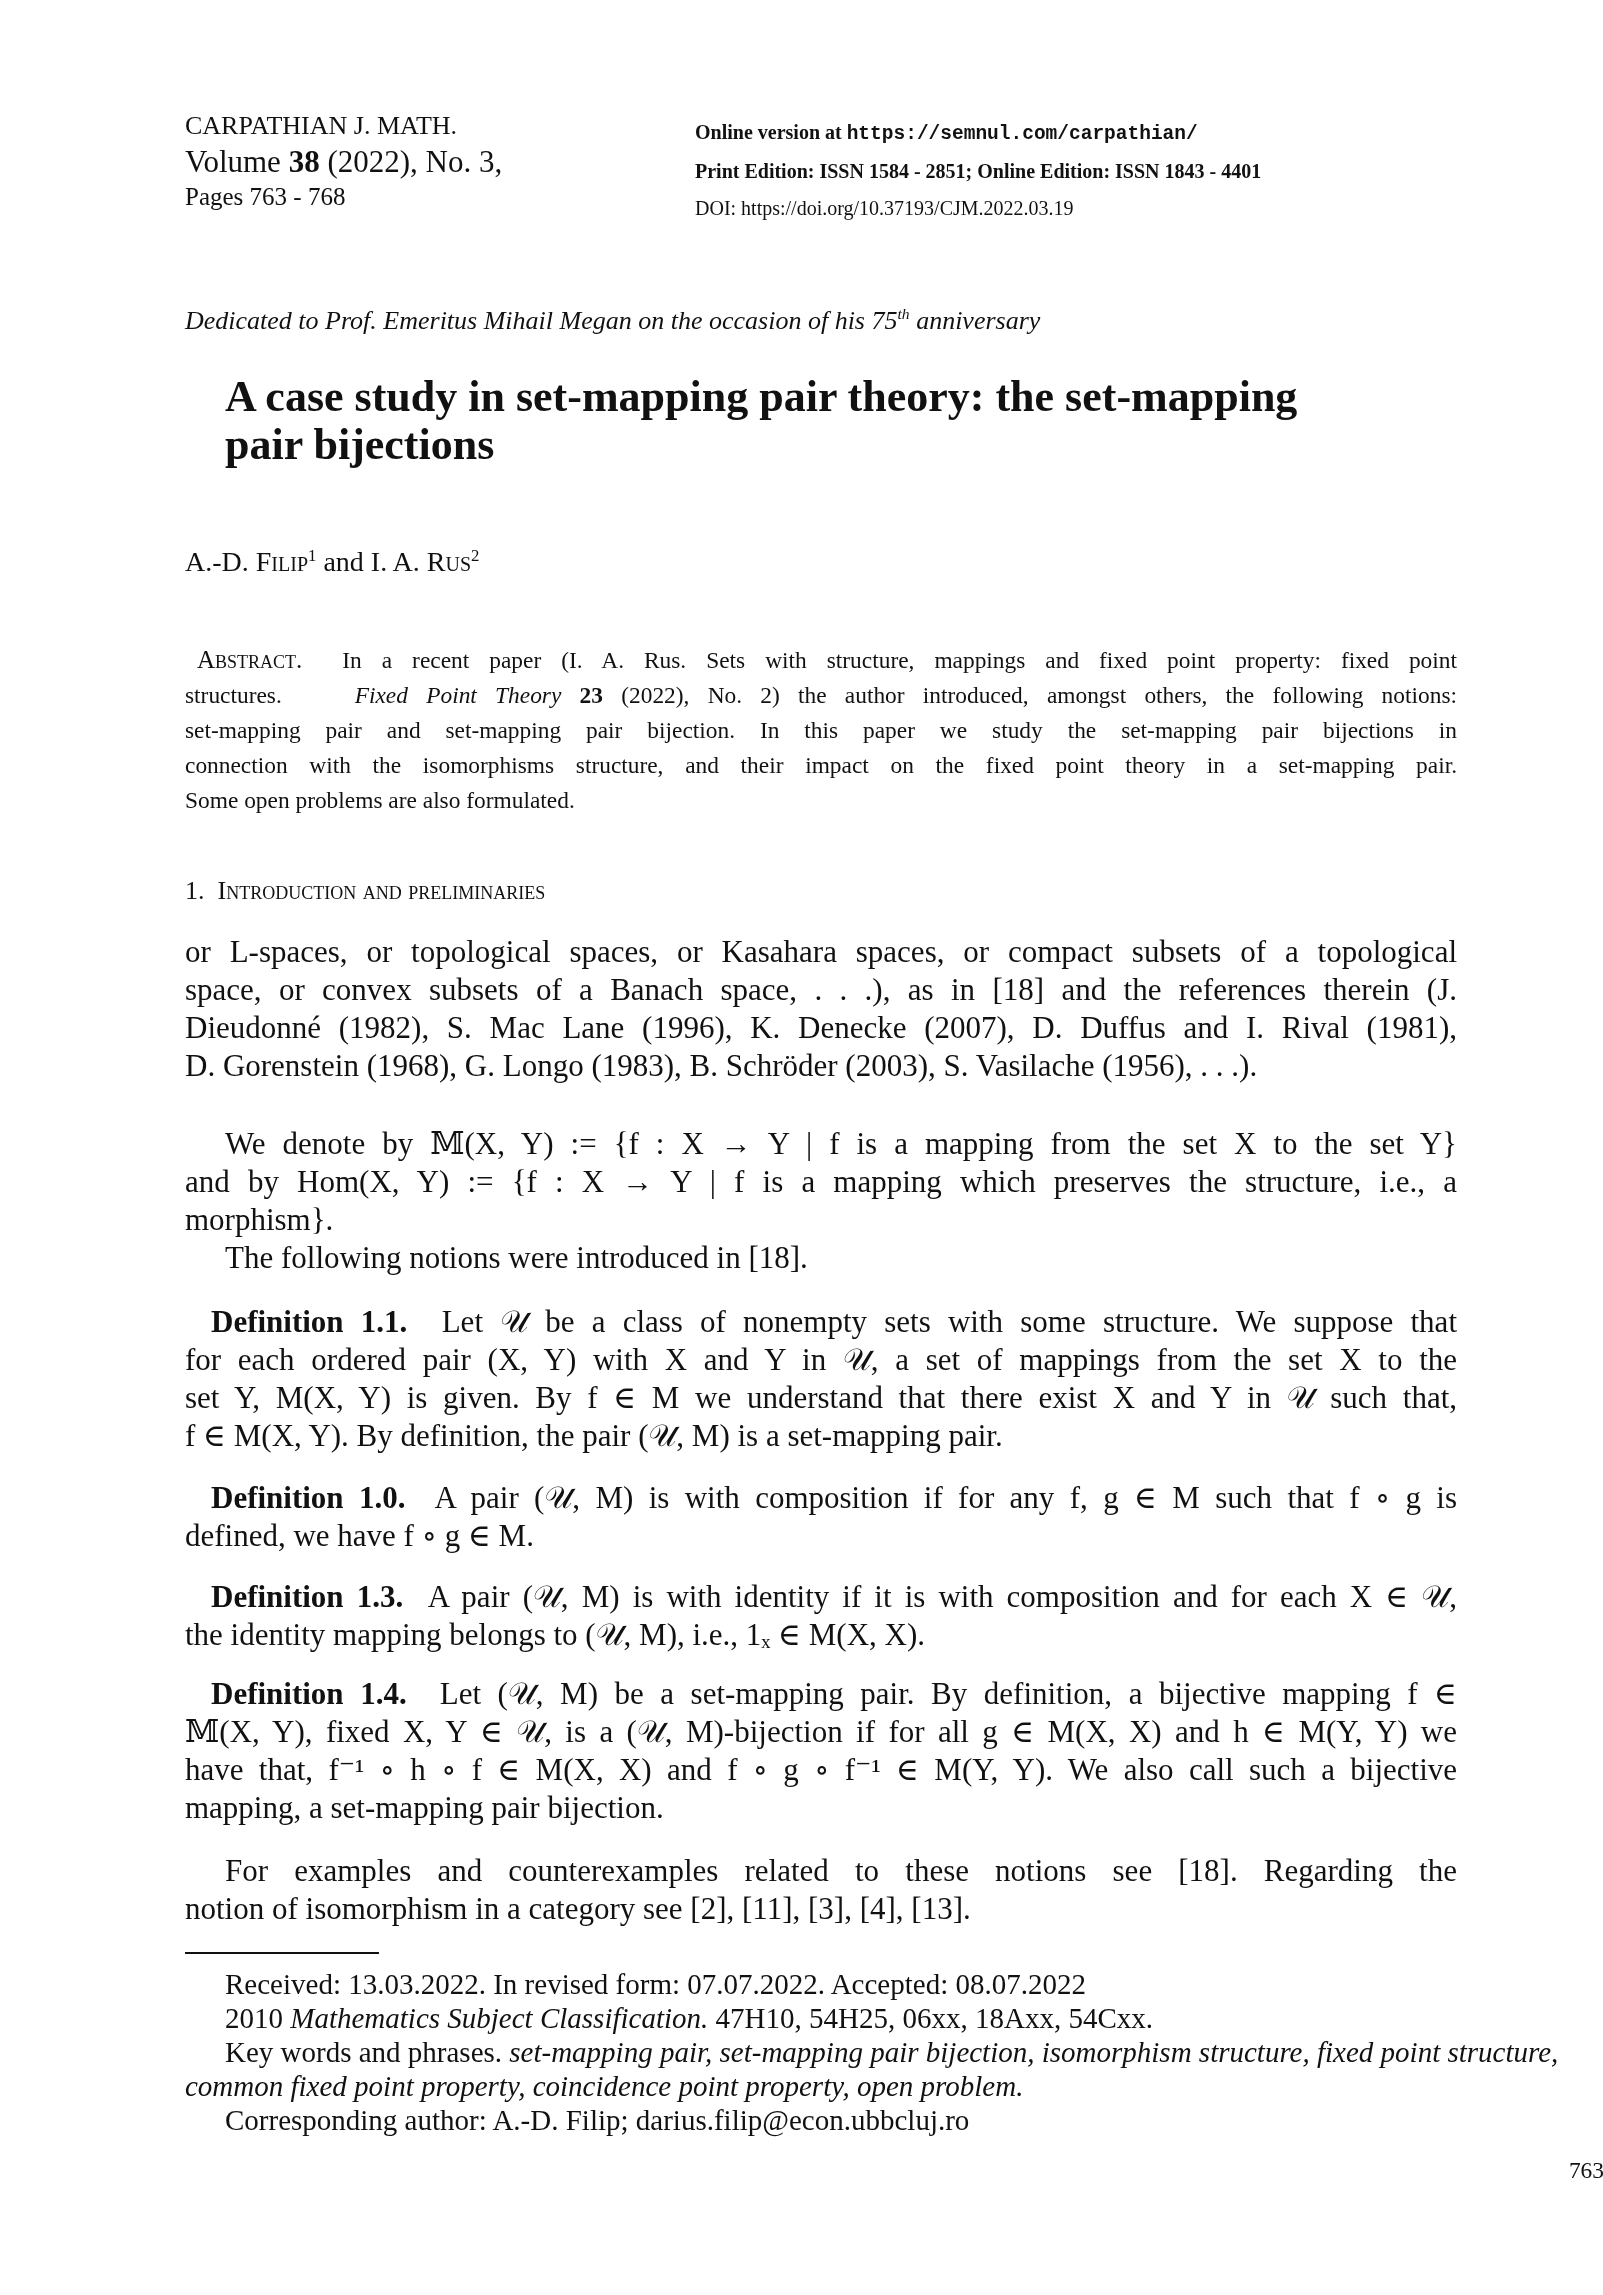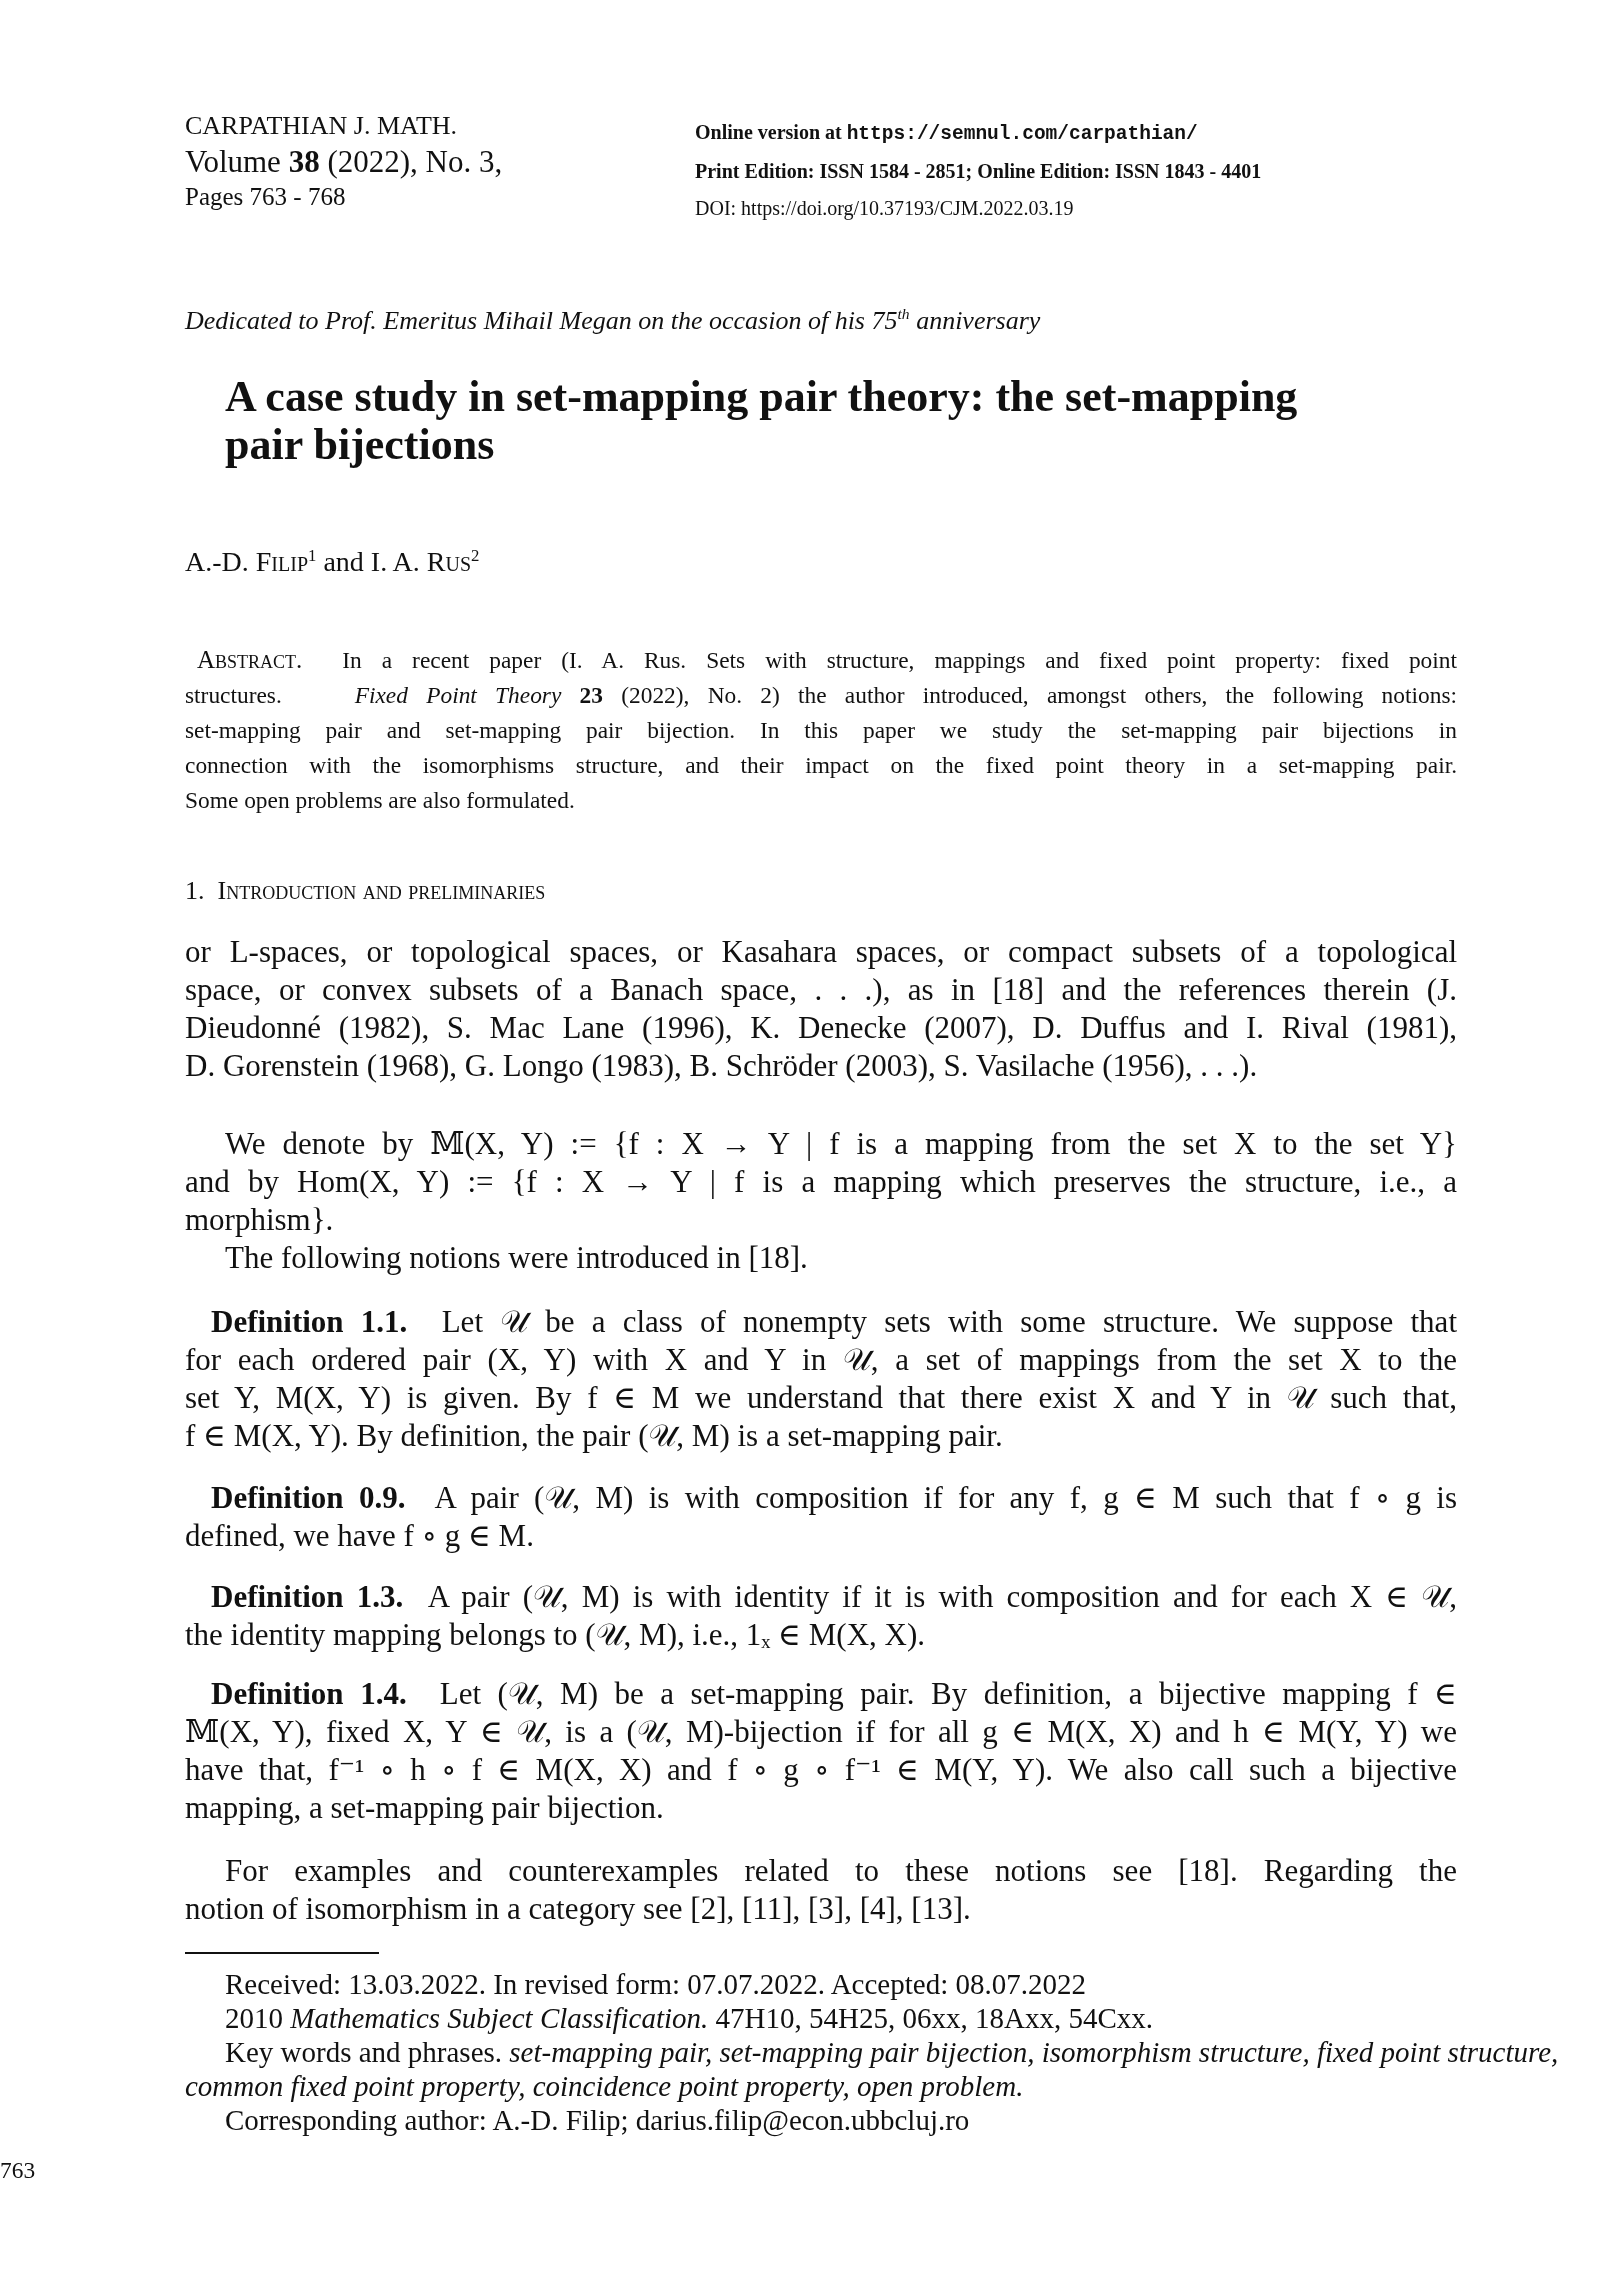--- a/index.html
+++ b/index.html
@@ -22,21 +22,21 @@
   sup { font-size:60%; line-height:0; }
   .abstract { left:185px; top:642px; width:1272px; font-size:23.4px; line-height:35px; }
   .abstract .lbl { font-variant:small-caps; font-size:25px;margin-left:12px; }
   .section { left:185px; width:1272px; top:876px; text-align:left; font-size:26px; }
   .body { left:185px; width:1272px; font-size:31px; line-height:38px; }
   .ind { text-indent:40px; }
   .def-lbl { font-weight:bold;margin-left:26px; }
   .rule { left:185px; top:1952px; width:194px; height:1.6px; background:#111; }
   .foot { left:185px; width:1272px; top:1967px; font-size:29px; line-height:34px; }
   .foot .fi { text-indent:40px; }
-  .pageno { left:0; width:1604px; top:2157px; text-align:left; font-size:23.4px; }
+  .pageno { left:0; width:1604px; top:2157px; text-align:right; font-size:23.4px; }
 </style>
 </head>
 <body>
 
 <div class="abs hdr-left">
   <span class="line l1">CARPATHIAN J. MATH.</span>
   <span class="line l2"><span>Volume </span><b>38</b><span> (2022), No. 3,</span></span>
   <span class="line l3">Pages 763 - 768</span>
 </div>
 
@@ -83,21 +83,21 @@
 </div>
 
 <div class="abs body" style="top:1303px">
   <span class="line just"><b class="def-lbl">Definition 1.1.</b>&nbsp; <span>Let 𝒰 be a class of nonempty sets with some structure. We suppose that</span></span>
   <span class="line just">for each ordered pair (X, Y) with X and Y in 𝒰, a set of mappings from the set X to the</span>
   <span class="line just">set Y, M(X, Y) is given. By f ∈ M we understand that there exist X and Y in 𝒰 such that,</span>
   <span class="line">f ∈ M(X, Y). By definition, the pair (𝒰, M) is a set-mapping pair.</span>
 </div>
 
 <div class="abs body" style="top:1479px">
-  <span class="line just"><b class="def-lbl">Definition 0.9.</b>&nbsp; <span>A pair (𝒰, M) is with composition if for any f, g ∈ M such that f ∘ g is</span></span>
+  <span class="line just"><b class="def-lbl">Definition 1.0.</b>&nbsp; <span>A pair (𝒰, M) is with composition if for any f, g ∈ M such that f ∘ g is</span></span>
   <span class="line">defined, we have f ∘ g ∈ M.</span>
 </div>
 
 <div class="abs body" style="top:1578px">
   <span class="line just"><b class="def-lbl">Definition 1.3.</b>&nbsp; <span>A pair (𝒰, M) is with identity if it is with composition and for each X ∈ 𝒰,</span></span>
   <span class="line">the identity mapping belongs to (𝒰, M), i.e., 1ₓ ∈ M(X, X).</span>
 </div>
 
 <div class="abs body" style="top:1675px">
   <span class="line just"><b class="def-lbl">Definition 1.4.</b>&nbsp; <span>Let (𝒰, M) be a set-mapping pair. By definition, a bijective mapping f ∈</span></span>

